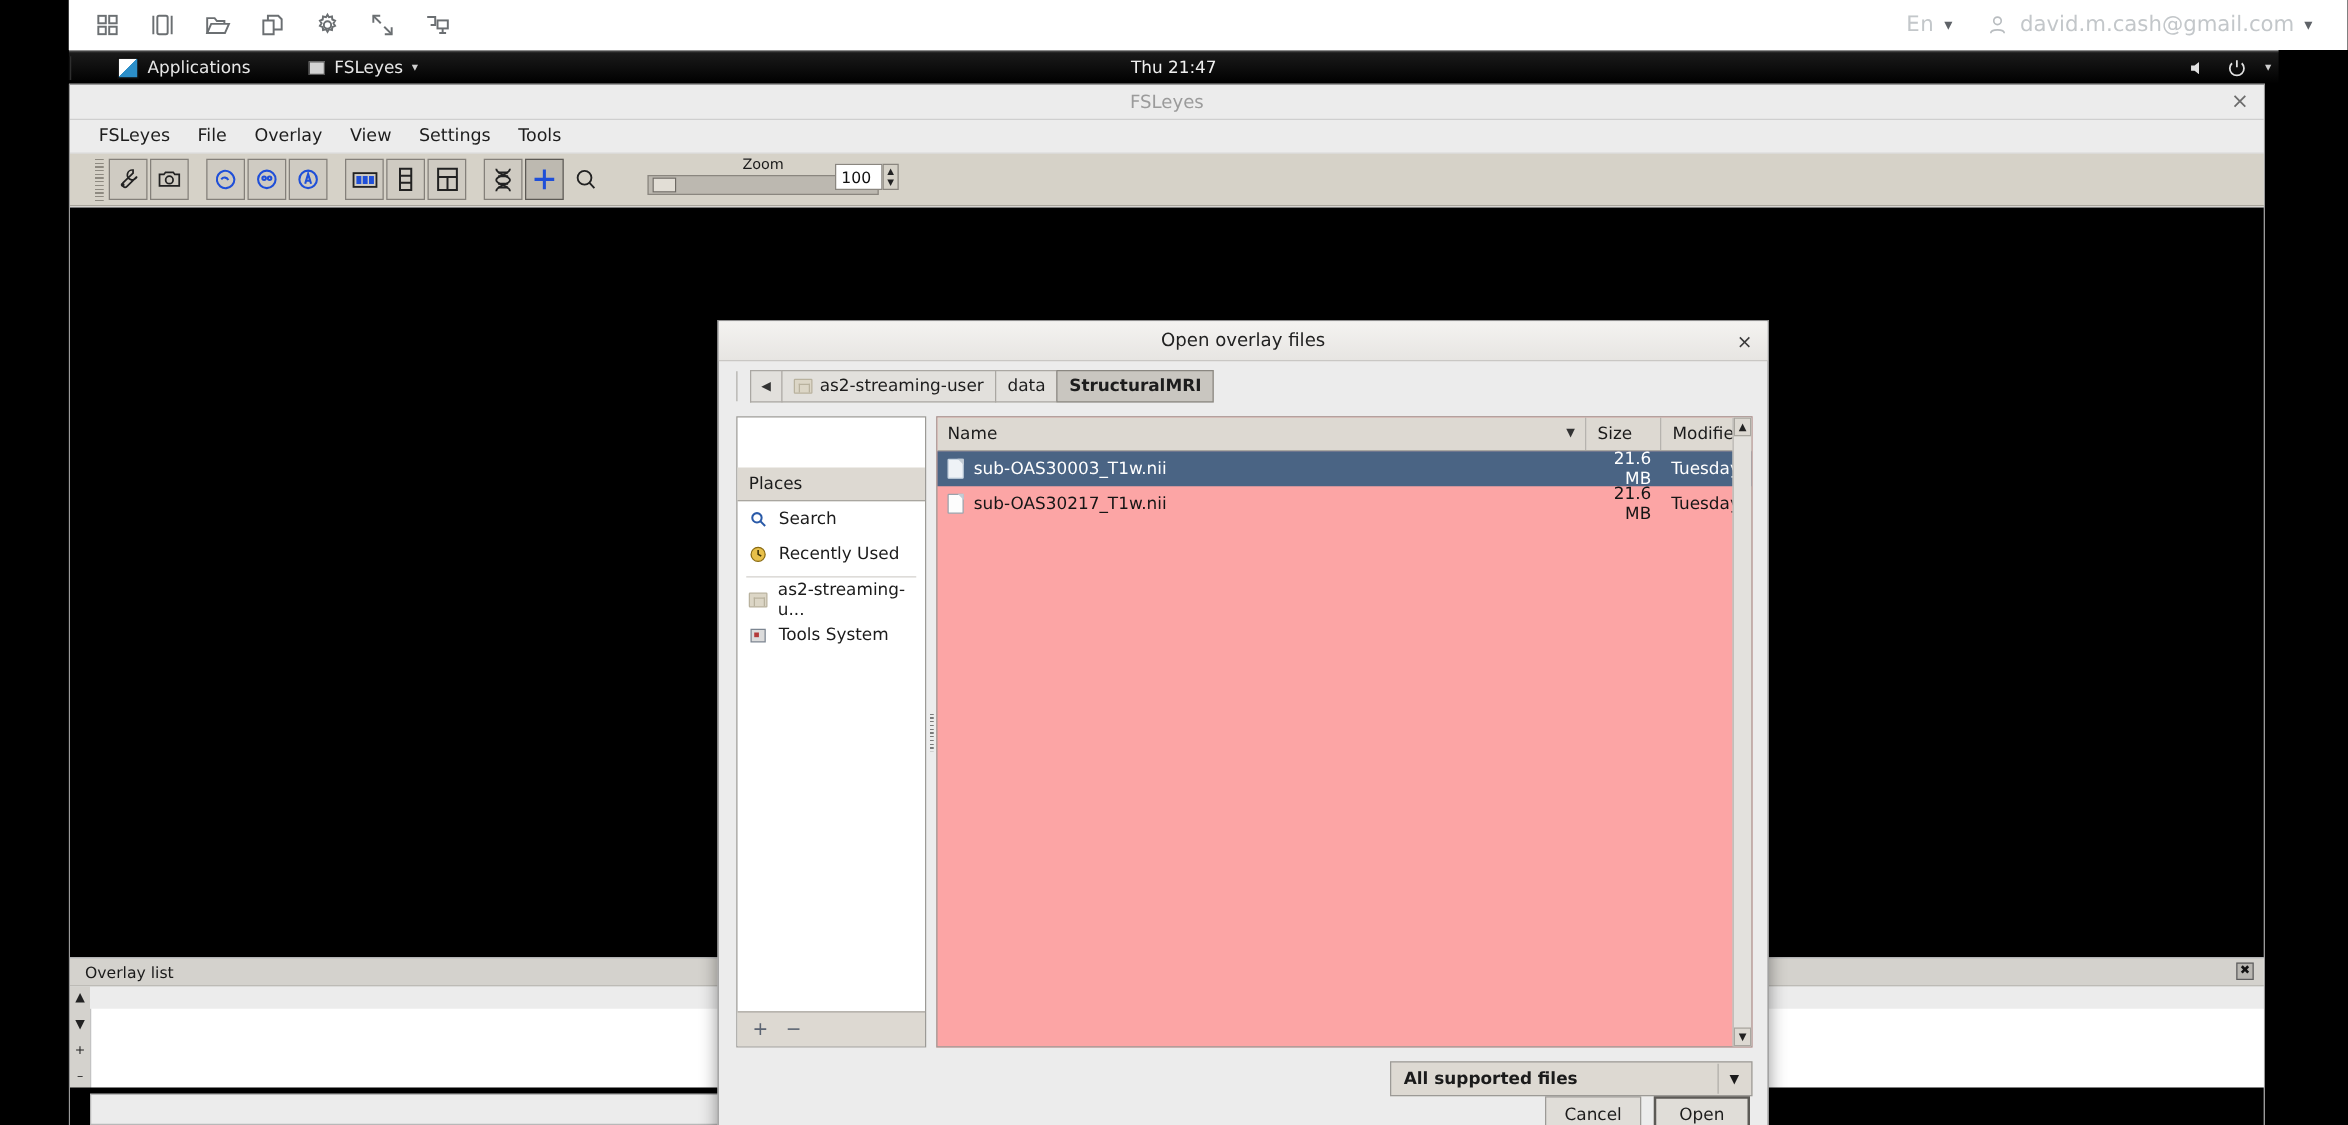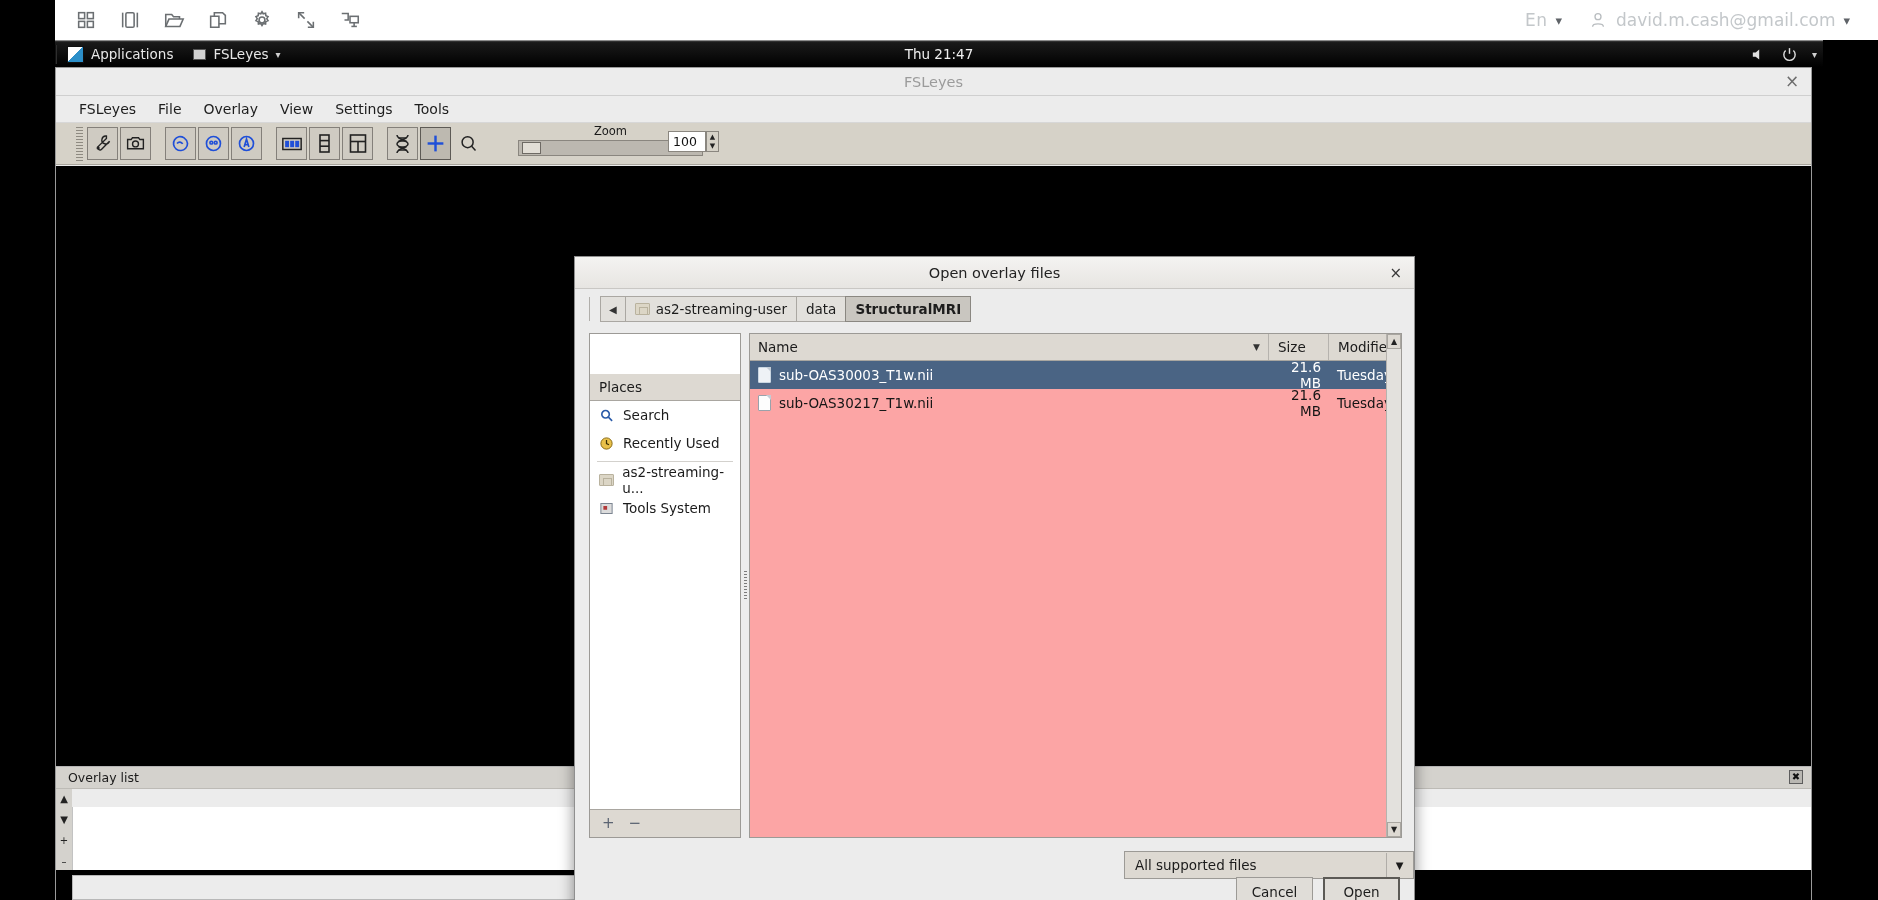--- a/index.html
+++ b/index.html
@@ -37,21 +37,21 @@
     position: absolute; left: 55px; top: 40px;
     width: 1768px; height: 860px;
     background: #000;
     overflow: hidden;
   }
   #panel {
     position: absolute; left: 0; top: 0; width: 1768px; height: 27px;
     background: linear-gradient(to bottom, #3a3a3a 0%, #1a1a1a 6%, #000000 100%);
     border-top: 1px solid #8d8d8d;
     display: flex; align-items: center;
-    color: #e7e7e7; font-size: 13.5px;
+    color: #e7e7e7; font-size: 13.5px; gap: 27px;
   }
   .panel-item { display: flex; align-items: center; gap: 7px; padding: 0 10px; height: 27px; }
   .panel-sep { width: 2px; height: 19px; background: #2e2e2e; border-left:1px solid #111; }
   #app-logo {
     width: 17px; height: 17px;
     background: linear-gradient(135deg, #ffffff 0 48%, #2c8fc9 48% 100%);
     border: 1px solid #111;
   }
   #fsleyes-task-icon {
     width: 13px; height: 11px; background: #d2d2d2; border: 1px solid #555;
@@ -286,22 +286,22 @@
     position: absolute; right: 0; top: 0; width: 15px; height: 100%;
     background: #e3e1dd; border-left: 1px solid #b6b3ae;
     display: flex; flex-direction: column; justify-content: space-between;
   }
   .sb-arrow {
     height: 15px; background: #ddd9d2; border: 1px solid #a9a6a0;
     font-size: 8px; text-align: center; line-height: 13px; color: #222;
   }
 
   #dialog-filter-row {
-    position: absolute; left: 26px; top: 592px; width: 813px; height: 30px;
-    display: flex; justify-content: flex-end; align-items: flex-end;
+    position: absolute; left: 14px; top: 592px; width: 813px; height: 30px;
+    display: flex; justify-content: flex-end; align-items: flex-start; font-weight: bold;
   }
   #filter-combo {
     width: 290px; height: 28px; background: #ddd9d2;
     border: 1px solid #9c9a96; display: flex; align-items: center;
     padding-left: 10px; font-size: 13.5px; position: relative;
   }
   #filter-caret {
     position: absolute; right: 1px; top: 1px; bottom: 1px; width: 26px;
     border-left: 1px solid #b0ada8; display: flex; align-items: center; justify-content: center;
     font-size: 10px;

